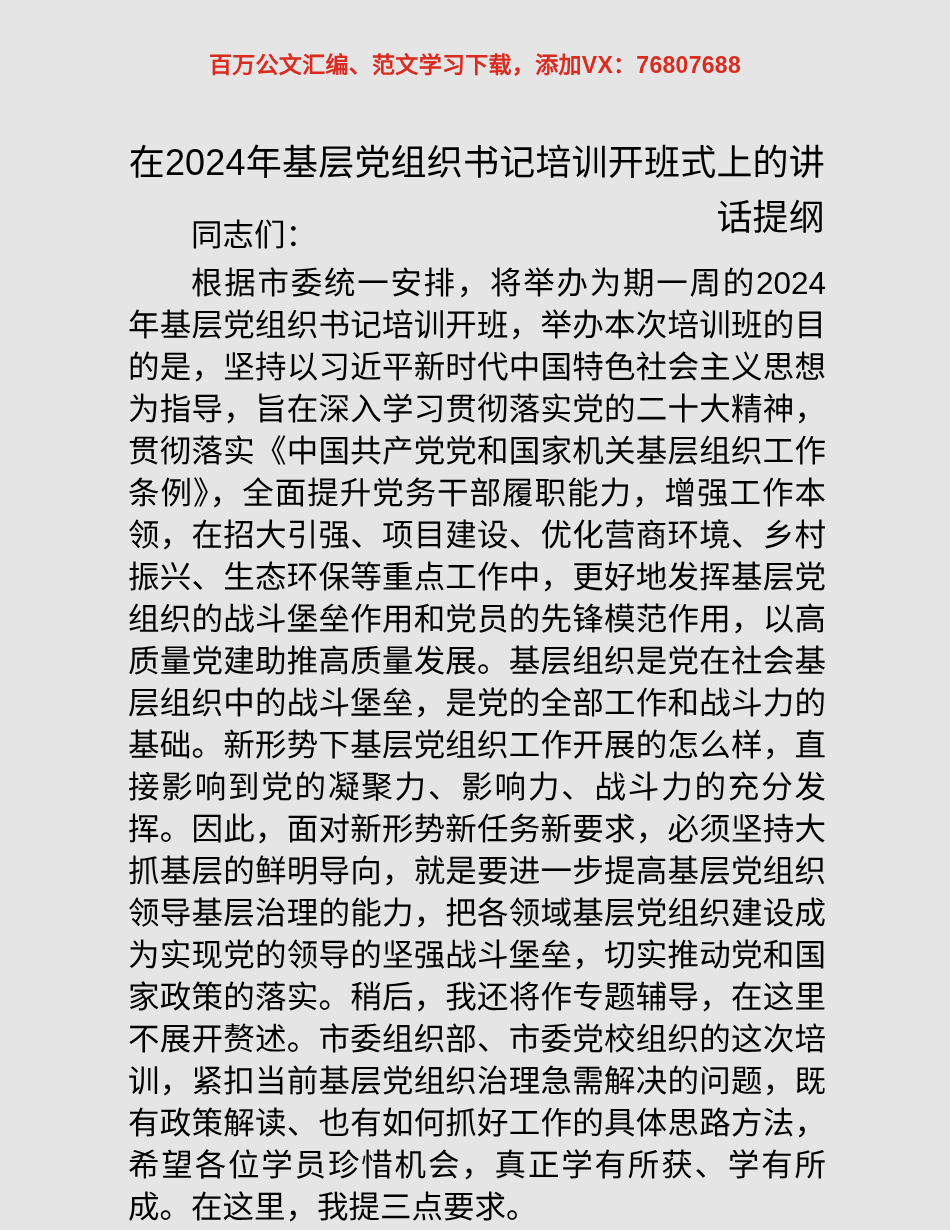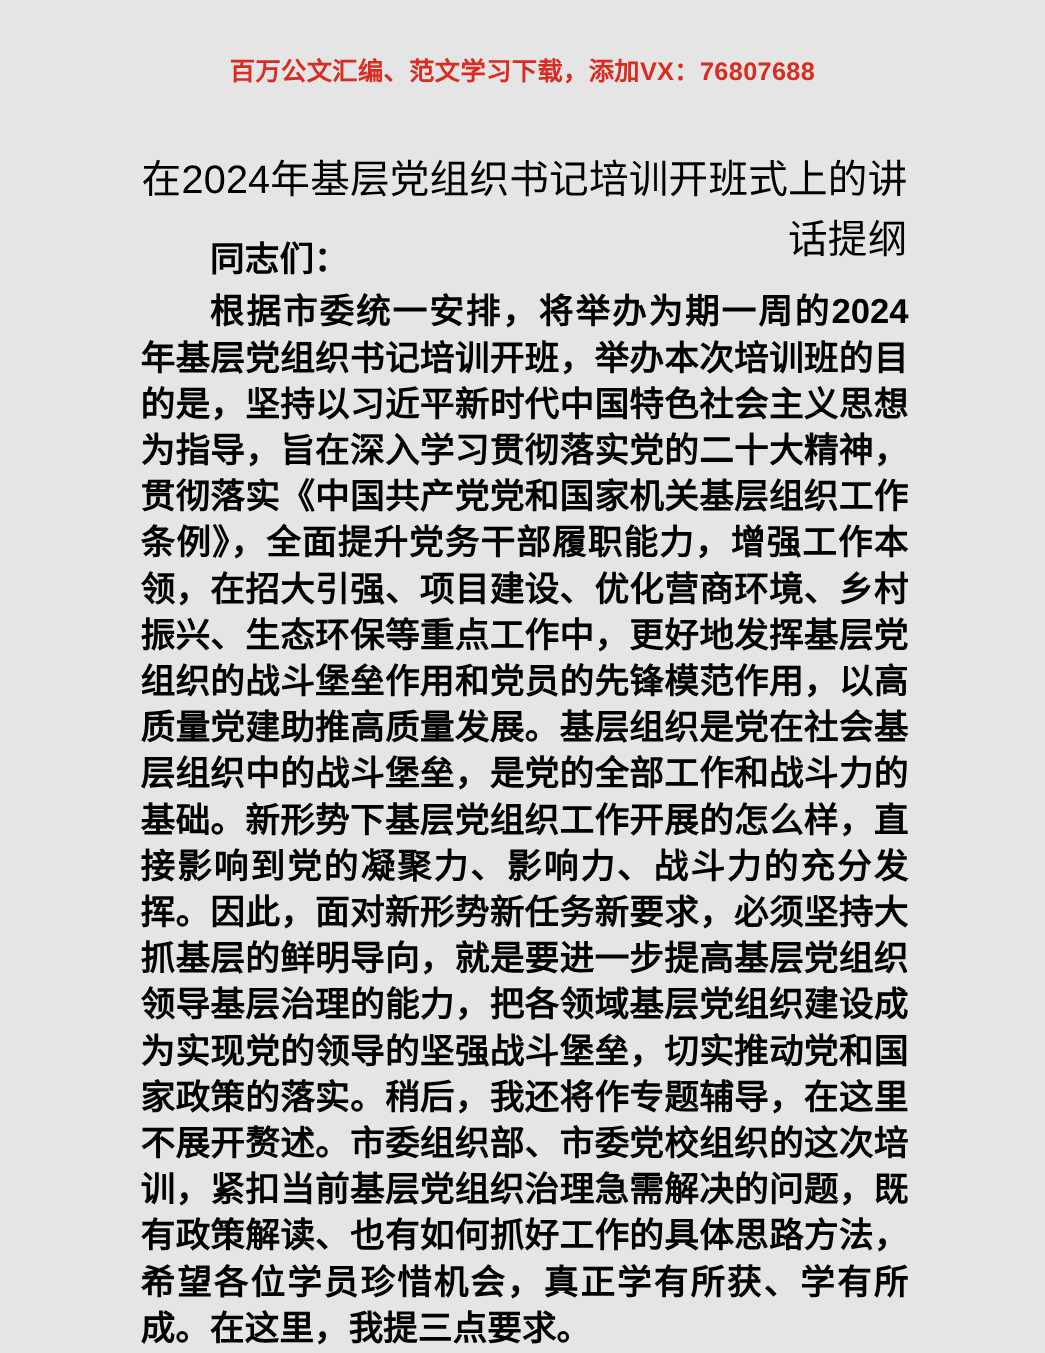--- a/index.html
+++ b/index.html
@@ -64,21 +64,20 @@
 
   .body-para {
     font-size: 31.5px;
     line-height: 42px;
     color: #000000;
     text-align: justify;
     text-justify: inter-ideograph;
     margin: 0;
     letter-spacing: 0px;
     word-break: break-all;
-    font-weight: bold;
   }
 
   .body-para.indent {
     text-indent: 2em;
   }
 
   .body-para.salutation {
     text-indent: 2em;
     margin-bottom: 6px;
   }

